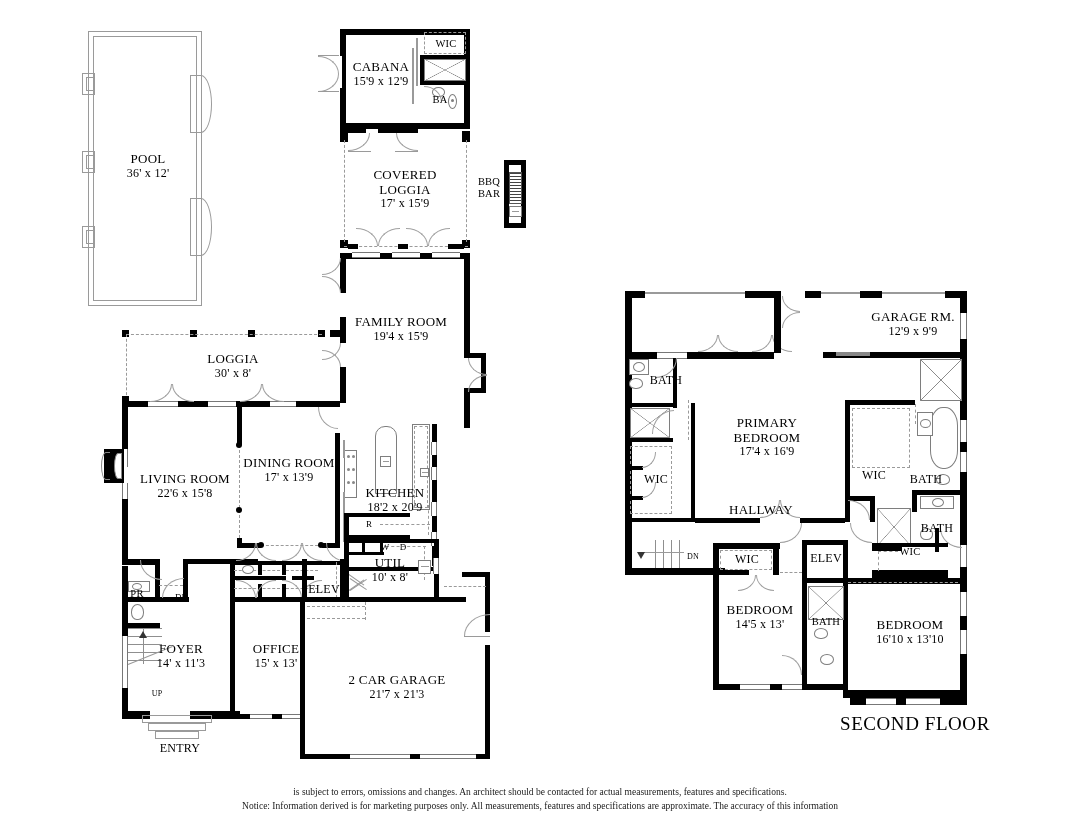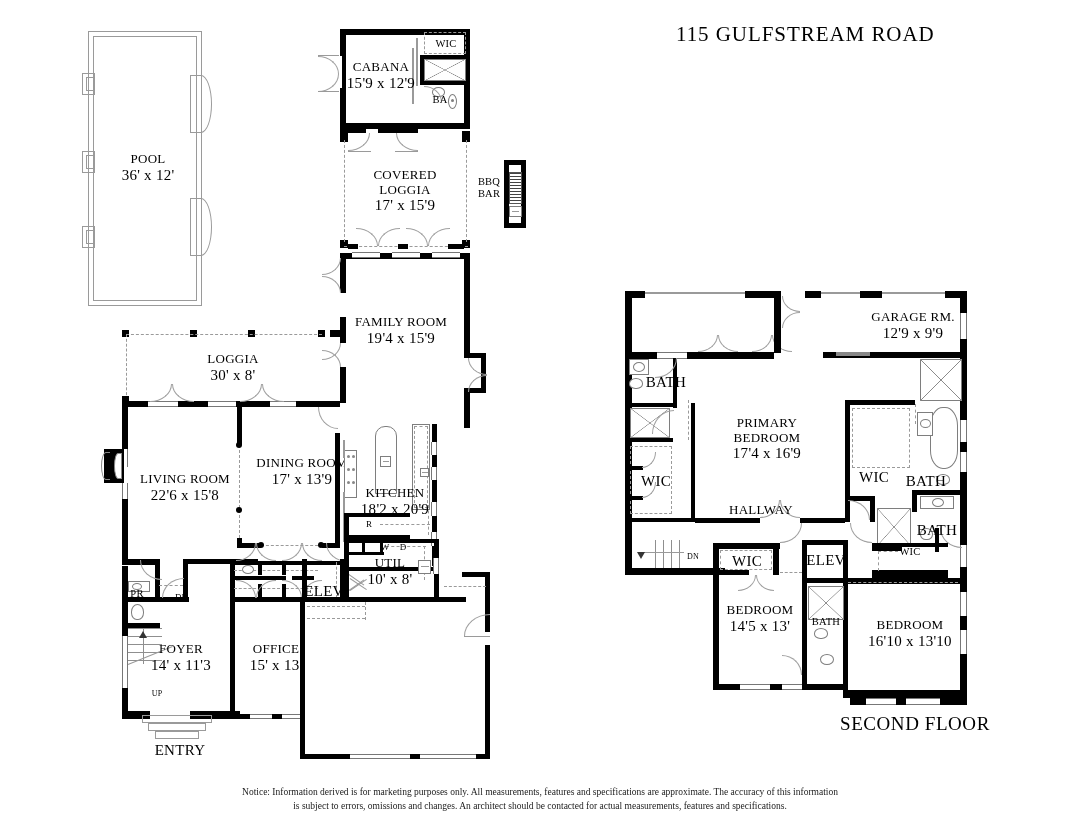--- a/index.html
+++ b/index.html
@@ -10,21 +10,21 @@
     color:#000;
   }
   #stage{position:absolute;left:0;top:0;width:1080px;height:834px;}
 
   
   .lbl{position:absolute;text-align:center;line-height:1.12;white-space:nowrap;
        letter-spacing:.02em;}
   .lbl .r1{display:block;}
   .lbl .r2{display:block;}
   .t16{font-size:13px;}
-  .t14{font-size:15px;}
+  .t14{font-size:12px;}
   .t12{font-size:10.5px;}
   .t10{font-size:9px;}
   .t9{font-size:8px;}
   .title{position:absolute;font-size:21px;letter-spacing:.045em;}
   .floorlabel{position:absolute;font-size:19px;letter-spacing:.03em;}
 
   
   .w{position:absolute;background:#000;}
   .wt{position:absolute;background:#000;}  
   .gl{position:absolute;background:#9a9a9a;}
@@ -69,21 +69,20 @@
       font-family:"Liberation Sans", sans-serif;white-space:nowrap;}
   .foot{position:absolute;left:0;top:786px;width:1080px;text-align:center;
         font-size:9.5px;line-height:1.45;color:#1a1a1a;}
   .foot span{display:block;}
 </style>
 </head>
 <body>
 
 <div id="stage">
 
-  <div class="title" style="left:676px;top:22px;">115 GULFSTREAM ROAD</div>
 
   <div>
     <div class="out" style="left:88px;top:31px;width:114px;height:275px;"></div>
     <div class="out" style="left:93px;top:36px;width:104px;height:265px;"></div>
 
     <div class="out" style="left:190px;top:75px;width:22px;height:58px;border-radius:0 60% 60% 0;"></div>
     <div class="out" style="left:190px;top:198px;width:22px;height:58px;border-radius:0 60% 60% 0;"></div>
 
     <div class="out" style="left:82px;top:73px;width:13px;height:22px;"></div>
     <div class="out" style="left:86px;top:77px;width:9px;height:14px;"></div>
@@ -346,21 +345,21 @@
     <div class="gl" style="left:346px;top:572px;width:22px;height:1px;transform:rotate(35deg);transform-origin:left center;"></div>
     <div class="gl" style="left:346px;top:592px;width:22px;height:1px;transform:rotate(-35deg);transform-origin:left center;"></div>
     <div class="gl" style="left:350px;top:578px;width:20px;height:1px;transform:rotate(34deg);transform-origin:left center;"></div>
     <div class="gl" style="left:350px;top:590px;width:20px;height:1px;transform:rotate(-34deg);transform-origin:left center;"></div>
   </div>
 
   <div class="lbl t16" style="left:128px;top:472px;width:114px;">
     <span class="r1">LIVING ROOM</span>
     <span class="r2 t14">22'6 x 15'8</span>
   </div>
-  <div class="lbl t16" style="left:256px;top:456px;width:92px;">
+  <div class="lbl t16" style="left:243px;top:456px;width:92px;">
     <span class="r1">DINING ROOM</span>
     <span class="r2 t14">17' x 13'9</span>
   </div>
   <div class="lbl t12" style="left:124px;top:588px;width:26px;">
     <span>PR</span>
   </div>
   <div class="lbl t10" style="left:160px;top:592px;width:34px;">
     <span>←DN</span>
   </div>
   <div class="lbl t9" style="left:146px;top:690px;width:22px;">
@@ -462,20 +461,24 @@
     <div class="w" style="left:344px;top:597px;width:122px;height:5px;"></div>
     <div class="w" style="left:462px;top:572px;width:28px;height:5px;"></div>
     <div class="w" style="left:485px;top:572px;width:5px;height:60px;"></div>
     <div class="w" style="left:485px;top:645px;width:5px;height:114px;"></div>
     <div class="dash" style="left:444px;top:586px;width:42px;"></div>
     <div class="arc arc-tl" style="left:464px;top:614px;width:26px;height:22px;"></div>
     <div class="gl" style="left:464px;top:636px;width:26px;height:1px;"></div>
     <div class="win" style="left:350px;top:754px;width:60px;height:5px;"></div>
     <div class="win" style="left:420px;top:754px;width:56px;height:5px;"></div>
   </div>
+  <div class="lbl t16" style="left:332px;top:673px;width:130px;">
+    <span class="r1">2 CAR GARAGE</span>
+    <span class="r2 t14">21'7  x 21'3</span>
+  </div>
 
   <div>
 
     <div class="w" style="left:625px;top:291px;width:20px;height:7px;"></div>
     <div class="w" style="left:745px;top:291px;width:30px;height:7px;"></div>
     <div class="w" style="left:805px;top:291px;width:16px;height:7px;"></div>
     <div class="gl" style="left:645px;top:292px;width:100px;height:2px;"></div>
     <div class="gl" style="left:821px;top:292px;width:45px;height:2px;"></div>
     <div class="w" style="left:860px;top:291px;width:22px;height:7px;"></div>
     <div class="w" style="left:945px;top:291px;width:22px;height:7px;"></div>
@@ -666,17 +669,17 @@
     <span>BATH</span>
   </div>
   <div class="lbl t16" style="left:855px;top:618px;width:110px;">
     <span class="r1">BEDROOM</span>
     <span class="r2 t14">16'10 x 13'10</span>
   </div>
 
   <div class="floorlabel" style="left:840px;top:713px;">SECOND FLOOR</div>
 
   <div class="foot">
+    <span>is subject to errors, omissions and changes. An architect should be contacted for actual measurements, features and specifications.</span>
     <span>Notice: Information derived is for marketing purposes only. All measurements, features and specifications are approximate. The accuracy of this information</span>
-    <span>is subject to errors, omissions and changes. An architect should be contacted for actual measurements, features and specifications.</span>
   </div>
 
 </div>
 
 </body></html>

